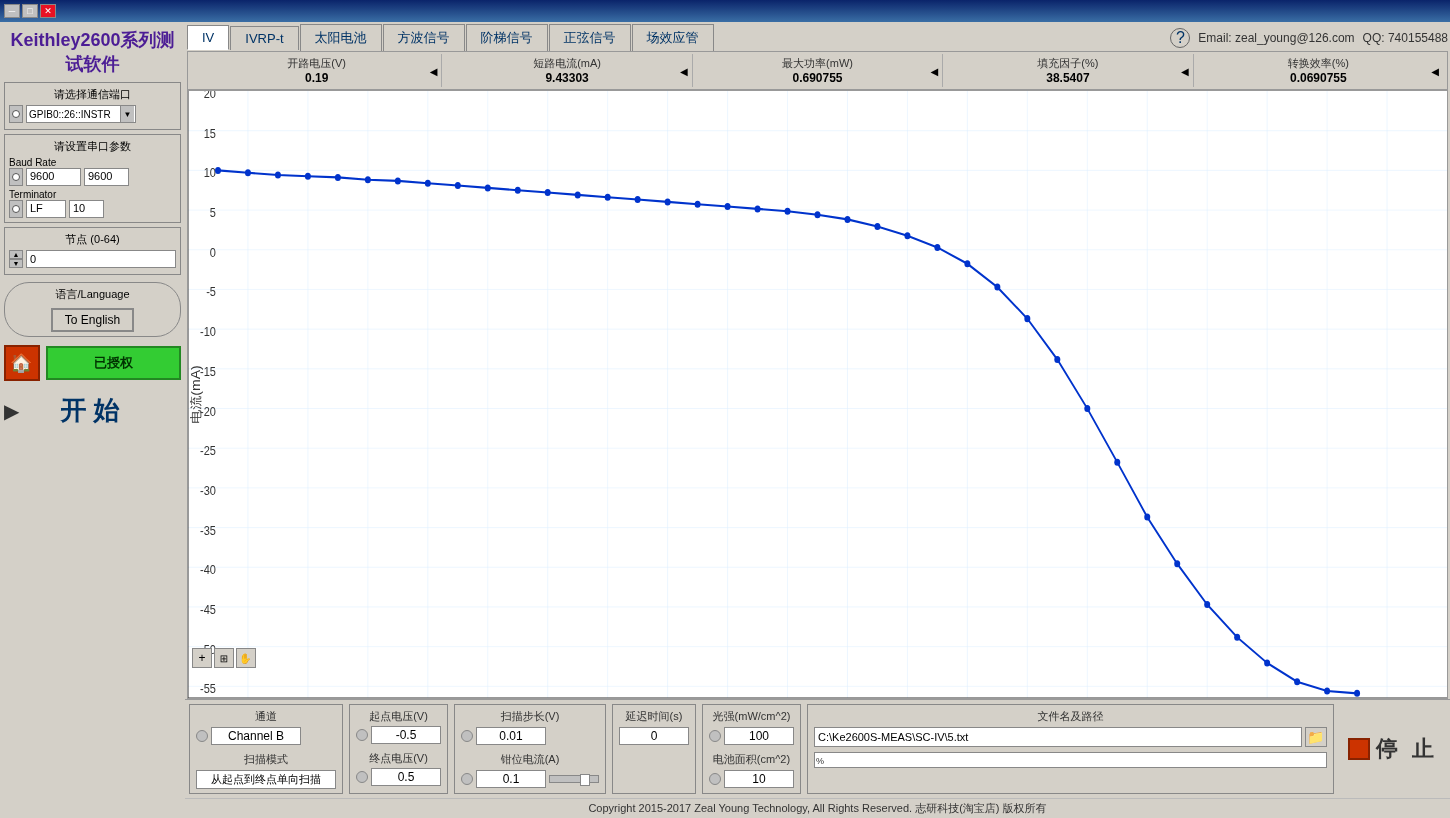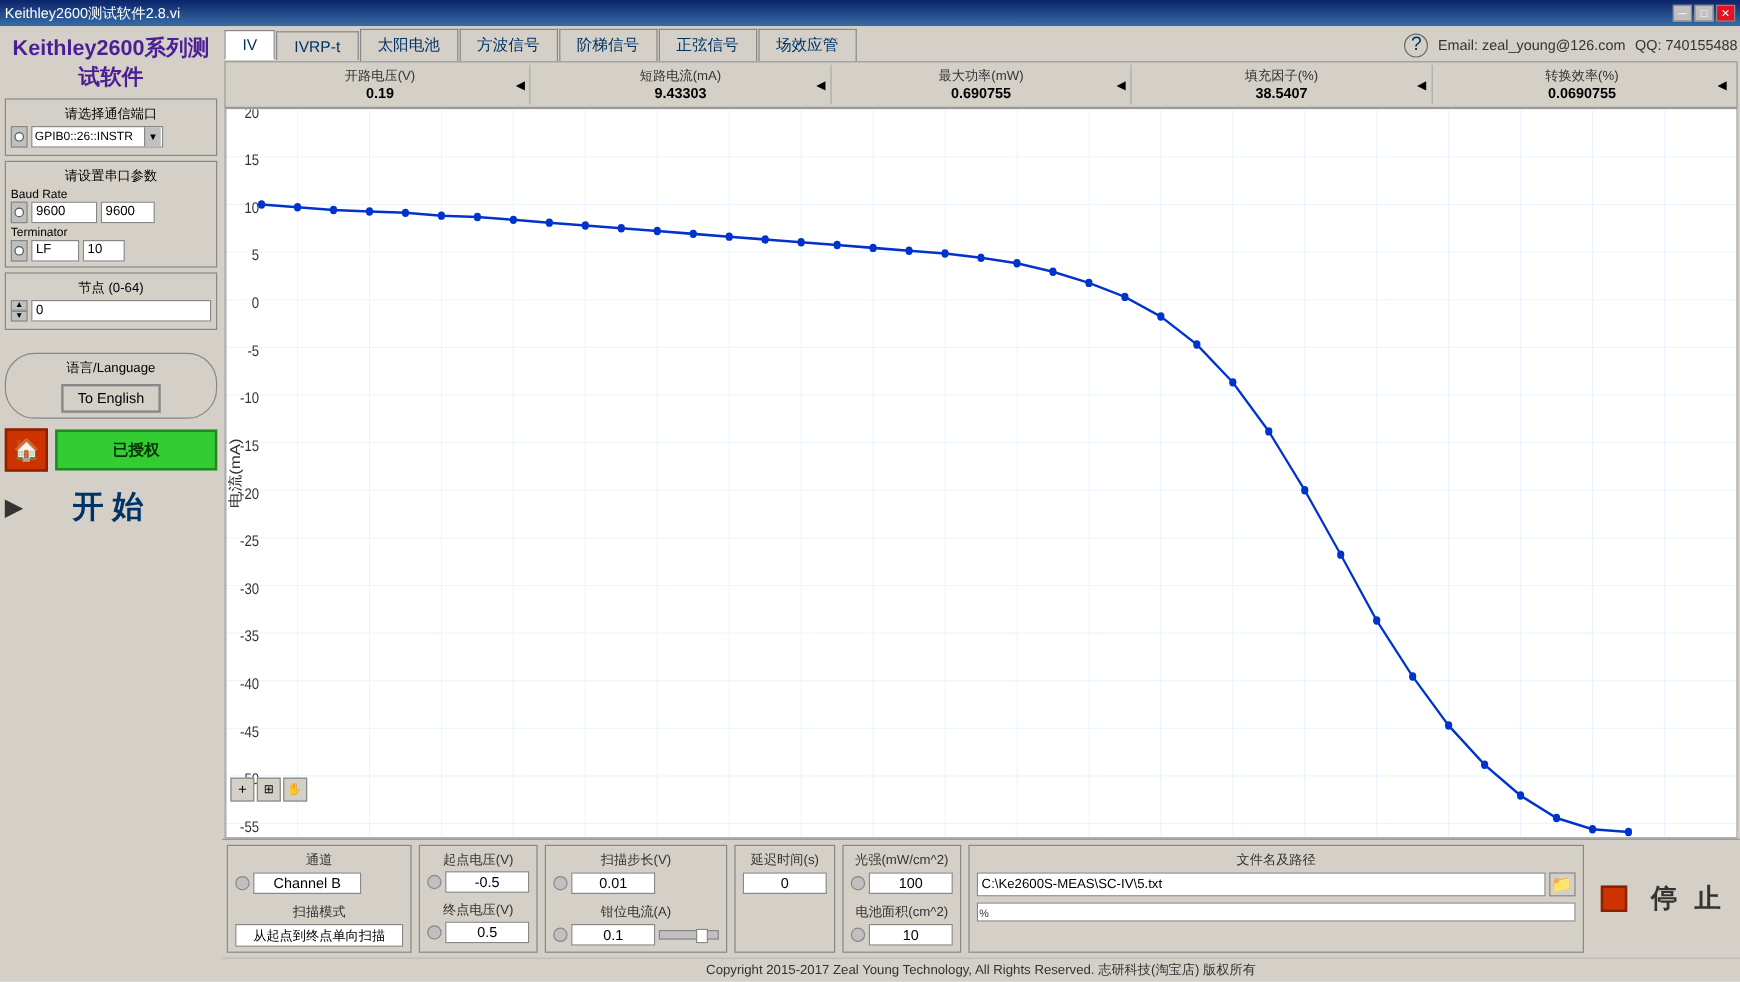--- a/index.html
+++ b/index.html
@@ -111,21 +111,21 @@
       align-items: center;
       justify-content: center;
       font-size: 8px;
     }
     .baud-row {
       display: flex; gap: 3px; align-items: center;
     }
     .small-label { font-size: 10px; }
     .lang-section {
       text-align: center;
-      margin-top: 15px;
+      margin-top: 3px;
       border-radius: 25px;
     }
     .lang-btn {
       background: #d4d0c8;
       border: 2px solid #888;
       padding: 3px 12px;
       font-size: 12px;
       cursor: pointer;
       margin-top: 3px;
     }
@@ -306,21 +306,20 @@
       padding: 2px;
       font-size: 11px;
       color: #333;
       border-top: 1px solid #bbb;
     }
   </style>
 </head>
 <body>
 
 <div class="title-bar">
-  <span class="title-bar-text">Keithley2600测试软件2.8.vi</span>
   <div class="title-bar-buttons">
     <div class="title-btn">─</div>
     <div class="title-btn">□</div>
     <div class="title-btn close">✕</div>
   </div>
 </div>
 
 <div class="main-container">
 
   <div class="left-panel">
@@ -693,21 +692,21 @@
         <div class="file-path-row">
           <input type="text" class="file-path-input" value="C:\Ke2600S-MEAS\SC-IV\5.txt" style="">
           <div class="folder-btn">📁</div>
         </div>
         <div style="background:white;border:1px solid #888;height:16px;width:100%;margin-top:2px;">
           <span style="font-size:9px;color:#333;padding:1px;">%</span>
         </div>
       </div>
 
       <div style="display:flex;align-items:center;justify-content:center;padding:8px;">
-        <div style="display:flex;align-items:center;gap:20px;cursor:pointer;justify-content:flex-end;">
+        <div style="display:flex;align-items:center;gap:6px;cursor:pointer;justify-content:flex-end;">
           <div style="width:22px;height:22px;background:#cc3300;border:2px solid #882200;"></div>
           <span style="font-size:22px;font-weight:bold;color:#333;letter-spacing:4px;">停  止</span>
         </div>
       </div>
 
     </div>
 
     <div class="copyright-bar">
       <span>Copyright 2015-2017 Zeal Young Technology, All Rights Reserved. 志研科技(淘宝店) 版权所有</span>
     </div>

